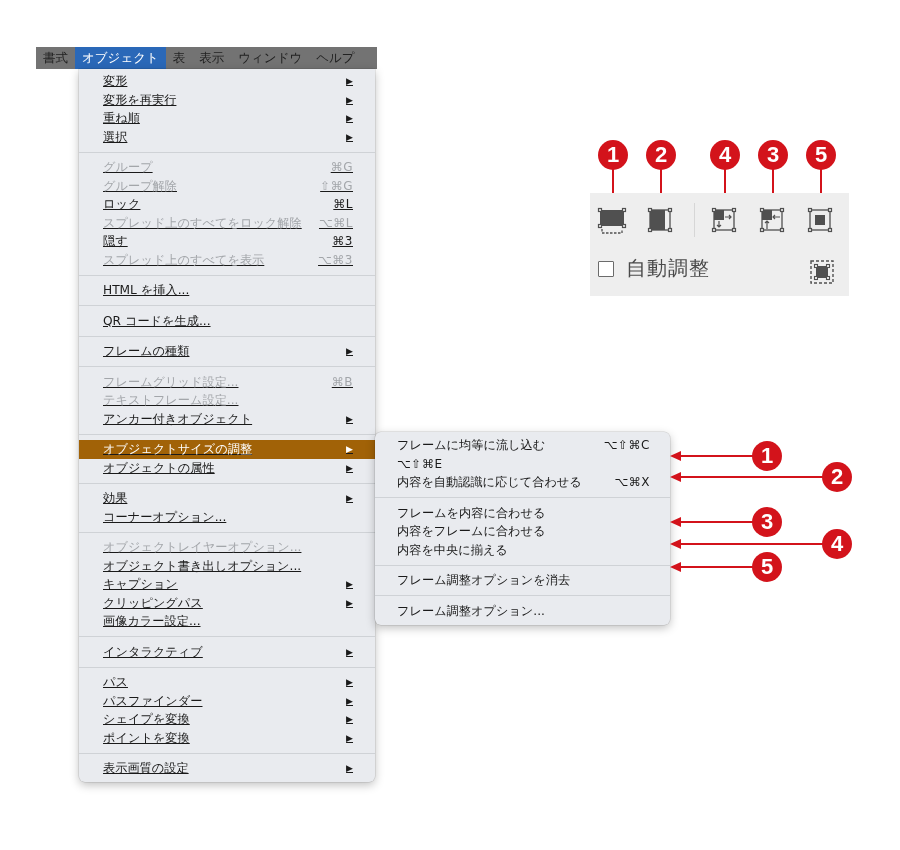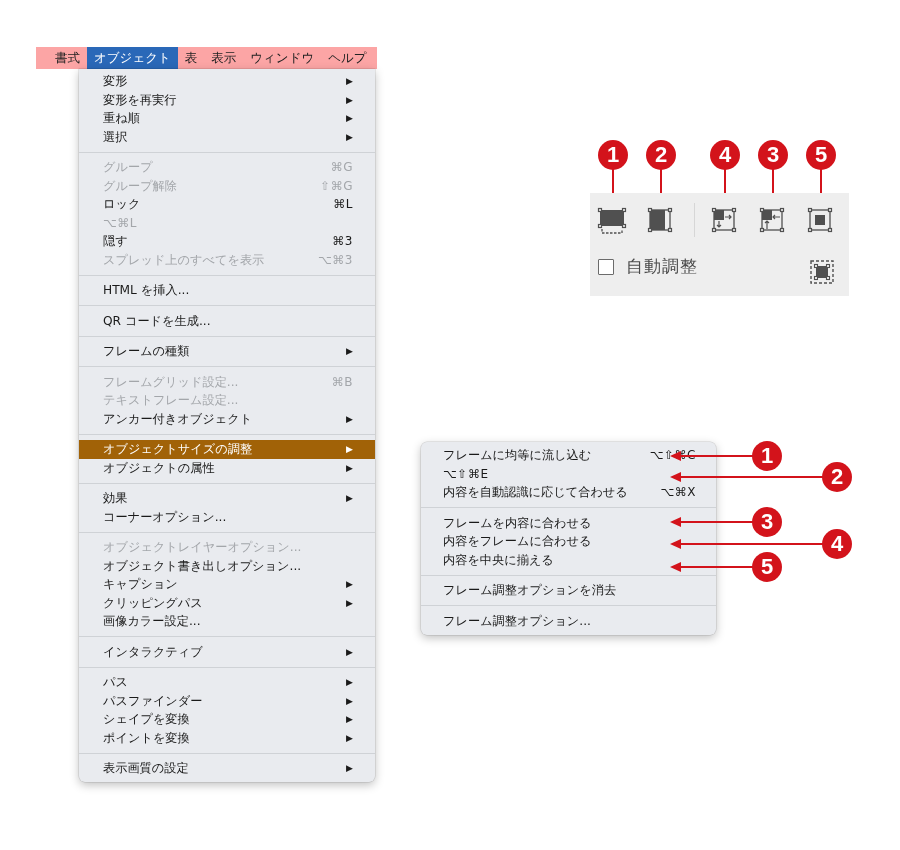--- a/index.html
+++ b/index.html
@@ -1,53 +1,53 @@
 <!DOCTYPE html>
 <html><head>
 <meta charset="utf-8">
 <style>
   * { box-sizing: border-box; margin: 0; padding: 0; }
   html, body { width: 900px; height: 850px; background: #ffffff; overflow: hidden; }
   body { position: relative; font-family: "DejaVu Sans", "Liberation Sans", sans-serif; font-size: 12.5px; color: #1a1a1a; }
 
   
-  .menubar { position: absolute; left: 36px; top: 47px; width: 341px; height: 22px; background: #fca5a5; display: flex; align-items: center; overflow: hidden; padding-left: 12px; }
+  .menubar { position: absolute; left: 36px; top: 47px; width: 341px; height: 22px; background: #737373; display: flex; align-items: center; overflow: hidden; }
   .menubar .mb-item { height: 22px; line-height: 22px; padding: 0 7px; font-size: 12.5px; color: #222; white-space: nowrap; }
   .menubar .mb-item.active { background: #2a68b8; color: #fff; }
 
   
   .menu { position: absolute; left: 79px; top: 69px; width: 296px; background: #e9ebef; border-radius: 0 0 6px 6px;
-          box-shadow: 0 3px 10px rgba(0,0,0,0.25), 0 0 0 0.5px rgba(0,0,0,0.15); padding: 3px 0 4px 0; }
+          box-shadow: 0 3px 10px rgba(0,0,0,0.25), 0 0 0 0.5px rgba(0,0,0,0.15); padding: 3px 0 4px 0; text-decoration: underline; }
   .mi { position: relative; height: 18.5px; line-height: 18.5px; padding: 0 22px 0 24px; display: flex; justify-content: space-between; white-space: nowrap; font-size: 12.2px; color: #1a1a1a; }
   .mi.disabled { color: #a3a6aa; }
   .mi.highlighted { background: #a16207; color: #ffffff; }
   .mi .sc { font-size: 12px; letter-spacing: 0.5px; }
   .mi .arrow { font-size: 9px; }
   .sep { height: 1px; background: #cfd2d6; margin: 5.5px 0 5.5px 0; }
 
   
-  .submenu { position: absolute; left: 375px; top: 442px; width: 295px; background: #e9ebef; border-radius: 6px;
-             box-shadow: 0 3px 10px rgba(0,0,0,0.25), 0 0 0 0.5px rgba(0,0,0,0.15); padding: 4px 0 5px 0; margin-left: 46px; }
+  .submenu { position: absolute; left: 375px; top: 432px; width: 295px; background: #e9ebef; border-radius: 6px;
+             box-shadow: 0 3px 10px rgba(0,0,0,0.25), 0 0 0 0.5px rgba(0,0,0,0.15); padding: 4px 0 5px 0; }
   .submenu .mi { padding: 0 20px 0 22px; }
 
   
   .callout { position: absolute; width: 30px; height: 30px; border-radius: 50%; background: #d3131b; color: #fff;
              font-family: "Liberation Sans", sans-serif; font-weight: bold; font-size: 22px; line-height: 30px; text-align: center; }
   .arrow-line { position: absolute; height: 2px; background: #d3131b; }
   .arrow-head-left { position: absolute; width: 0; height: 0; border-top: 5px solid transparent; border-bottom: 5px solid transparent; border-right: 11px solid #d3131b; }
   .vline { position: absolute; width: 2px; background: #d3131b; }
   .arrow-head-down { position: absolute; width: 0; height: 0; border-left: 5px solid transparent; border-right: 5px solid transparent; border-top: 11px solid #d3131b; }
 
   
   .panel { position: absolute; left: 590px; top: 193px; width: 259px; height: 103px; background: #eeeeee; }
   .panel .divider { position: absolute; left: 104px; top: 10px; width: 1px; height: 34px; background: #d6d6d6; }
   .ctl-icon { position: absolute; top: 13px; width: 32px; height: 30px; }
   .auto-row { position: absolute; left: 8px; top: 62px; display: flex; align-items: center; }
   .checkbox { width: 16px; height: 16px; border: 1.5px solid #6b6b6b; background: #fff; border-radius: 1px; margin-right: 12px; }
-  .auto-label { font-size: 17px; color: #4a4a4a; letter-spacing: 1px; }
+  .auto-label { font-size: 20px; color: #4a4a4a; letter-spacing: 1px; }
 </style>
 </head>
 <body>
 
 <div class="menubar">
   <div class="mb-item">書式</div>
   <div class="mb-item active">オブジェクト</div>
   <div class="mb-item">表</div>
   <div class="mb-item">表示</div>
   <div class="mb-item">ウィンドウ</div>
@@ -80,20 +80,21 @@
     </div>
   <div class="mi disabled">
       <span>グループ解除</span>
       <span class="sc">⇧⌘G</span>
     </div>
   <div class="mi">
       <span>ロック</span>
       <span class="sc">⌘L</span>
     </div>
   <div class="mi disabled">
+      <span>スプレッド上のすべてをロック解除</span>
       <span class="sc">⌥⌘L</span>
     </div>
   <div class="mi">
       <span>隠す</span>
       <span class="sc">⌘3</span>
     </div>
   <div class="mi disabled">
       <span>スプレッド上のすべてを表示</span>
       <span class="sc">⌥⌘3</span>
     </div>

